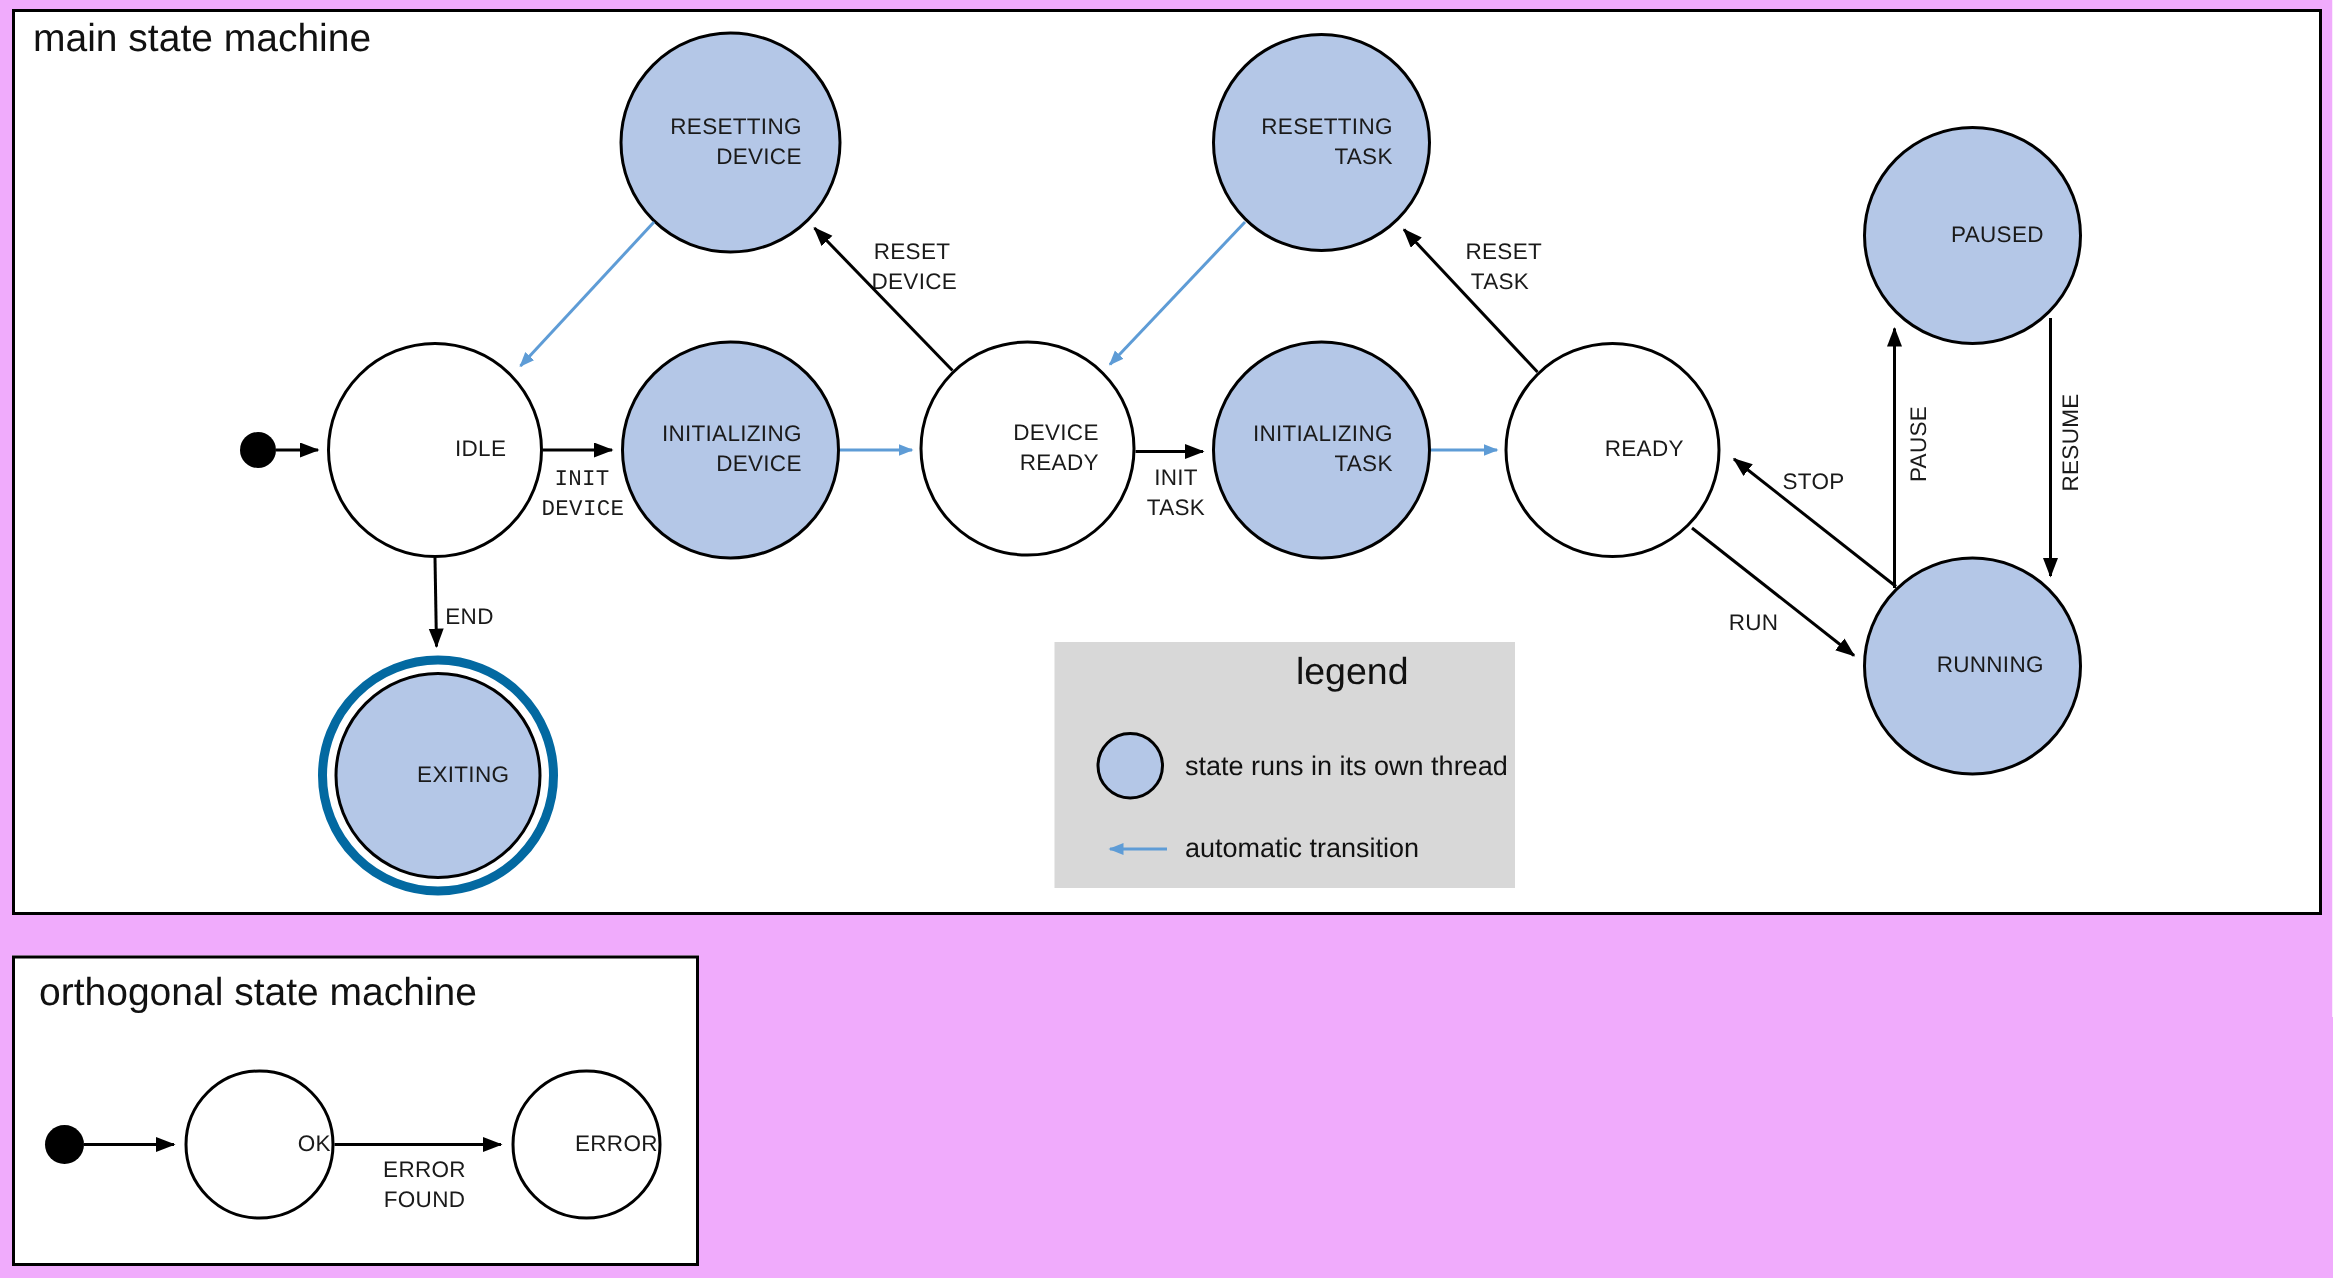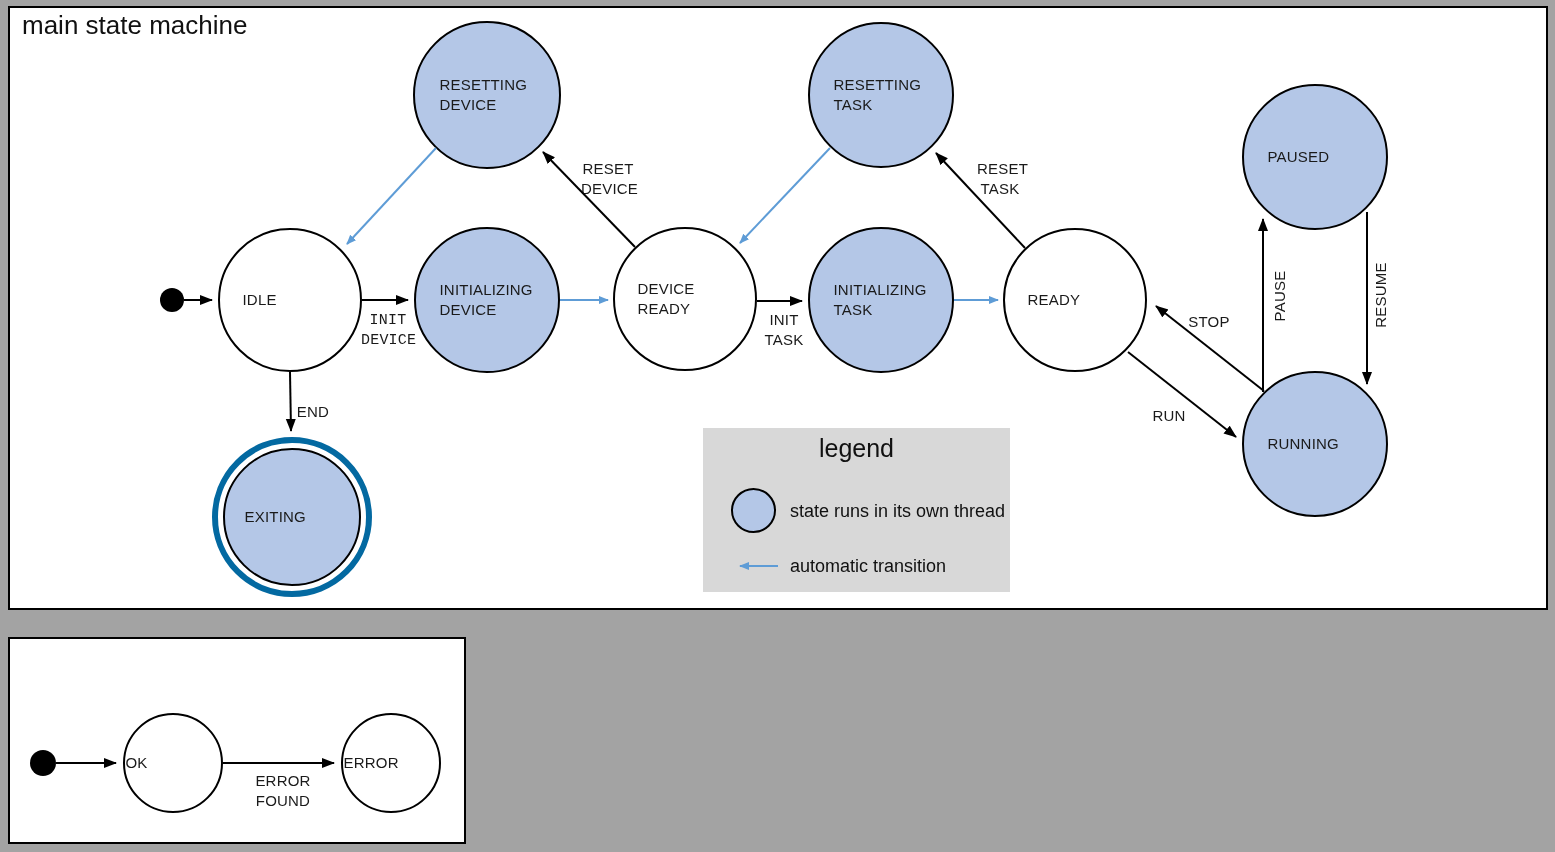--- a/index.html
+++ b/index.html
@@ -1,49 +1,49 @@
 <!DOCTYPE html>
 <html style="--thread-fill: #b4c7e7; --auto-arrow: #5e9cd6; --legend-bg: #d8d8d8;"><head>
 <meta charset="utf-8">
 <style>
   html,body { margin:0; padding:0; background:#ffffff; }
   .canvas {
     position:relative; width:1555px; height:852px; overflow:hidden;
-    background:#a3a3a3; color:#1a1a1a;
+    background:#f0abfc; color:#1a1a1a;
     font-family:"Liberation Sans", sans-serif;
   }
   .frame { position:absolute; border:2px solid #000; background:#fff; box-sizing:border-box; }
   .box-title { position:absolute; font-size:26px; font-weight:500; color:#111; white-space:nowrap; }
 
   .state {
     position:absolute; box-sizing:border-box; border:2px solid #000; border-radius:50%;
     background:#fff; display:flex; align-items:center; justify-content:center;
   }
   .state.threaded { background:var(--thread-fill,#b4c7e7); }
-  .state-label { font-size:15px; font-weight:500; text-align:left; width:95px; line-height:1.35; letter-spacing:0.2px; }
+  .state-label { font-size:15px; font-weight:500; text-align:right; width:95px; line-height:1.35; letter-spacing:0.2px; }
 
   .final-outer {
     position:absolute; box-sizing:border-box; border:6px solid #0369a1; border-radius:50%; background:#fff;
   }
   .final-inner {
     position:absolute; inset:5px; box-sizing:border-box; border:2px solid #000; border-radius:50%;
     background:var(--thread-fill,#b4c7e7); display:flex; align-items:center; justify-content:center;
   }
 
   .start-dot { position:absolute; background:#000; border-radius:50%; }
 
   .tlabel {
     position:absolute; font-size:15px; font-weight:500; line-height:1.3; letter-spacing:0.2px;
     text-align:center; transform:translate(-50%,-50%); color:#1a1a1a;
   }
   .tlabel.rot { transform:translate(-50%,-50%) rotate(-90deg); white-space:nowrap; }
   .tlabel.nowrap { white-space:nowrap; }
 
   .legend-box { position:absolute; background:var(--legend-bg,#d8d8d8); }
-  .legend-title { position:absolute; width:100%; text-align:center; font-size:25px; font-weight:500; color:#111; }
+  .legend-title { position:absolute; width:100%; text-align:center; font-size:25px; font-weight:500; color:#111;padding-left:45px; }
   .legend-circle {
     position:absolute; width:45px; height:45px; box-sizing:border-box;
     border:2px solid #000; border-radius:50%; background:var(--thread-fill,#b4c7e7);
   }
   .legend-item-label { position:absolute; font-size:18px; transform:translateY(-50%); white-space:nowrap; color:#111; }
 
   svg.arrows { position:absolute; left:0; top:0; pointer-events:none; }
   .ev   { stroke:#000; stroke-width:2; }
   .auto { stroke:var(--auto-arrow,#5e9cd6); stroke-width:2; }
   .ev-head   { fill:#000; }
@@ -51,20 +51,21 @@
 </style>
 </head>
 <body>
 
 <div class="canvas">
 
   <div class="frame" style="left:8px; top:6px; width:1540px; height:604px;"></div>
   <div class="box-title" style="left:22px; top:10px;">main state machine</div>
 
   <div class="frame" style="left:8px; top:637px; width:458px; height:207px;"></div>
+  <div class="box-title" style="left:26px; top:646px;">orthogonal state machine</div>
 
   <div class="legend-box" style="left:703px; top:428px; width:307px; height:164px;">
     <div class="legend-title" style="top:6px;">legend</div>
   </div>
   <div class="legend-circle" style="left:731px; top:488px;"></div>
   <div class="legend-item-label" style="left:790px; top:511px;">state runs in its own thread</div>
   <div class="legend-item-label" style="left:790px; top:566px;">automatic transition</div>
 
   <div class="start-dot" style="left:160px; top:288px; width:24px; height:24px;"></div>
 

